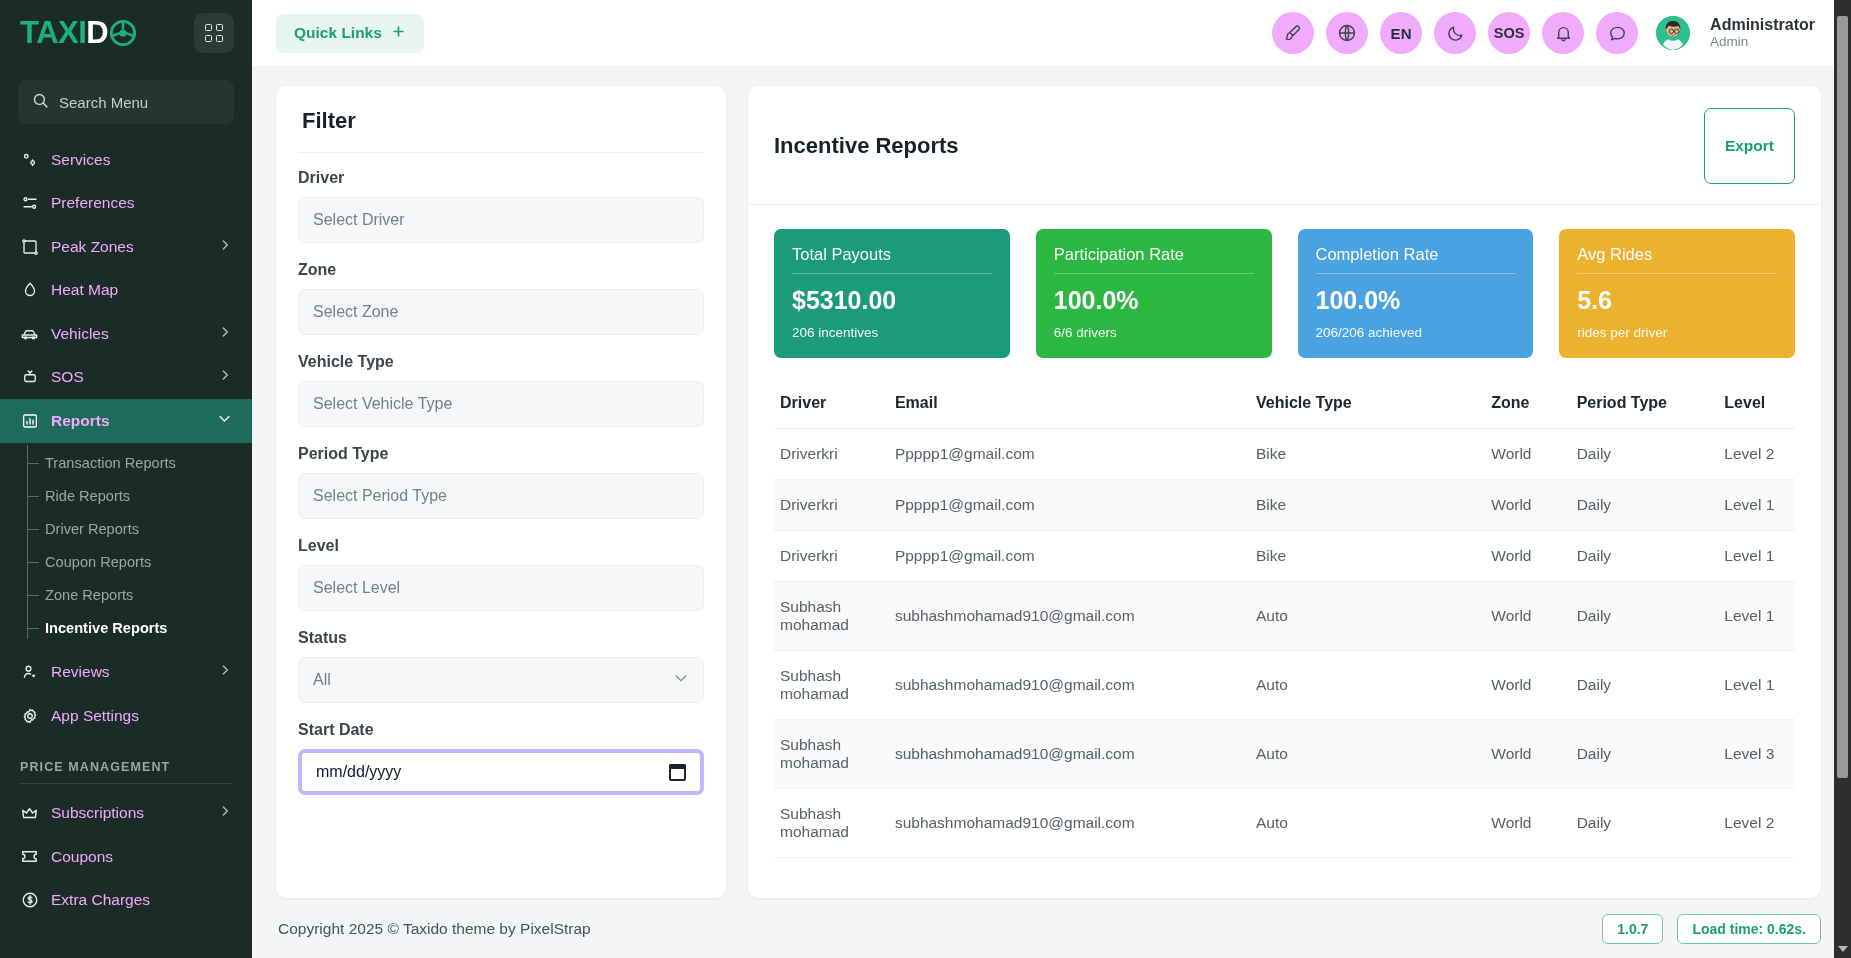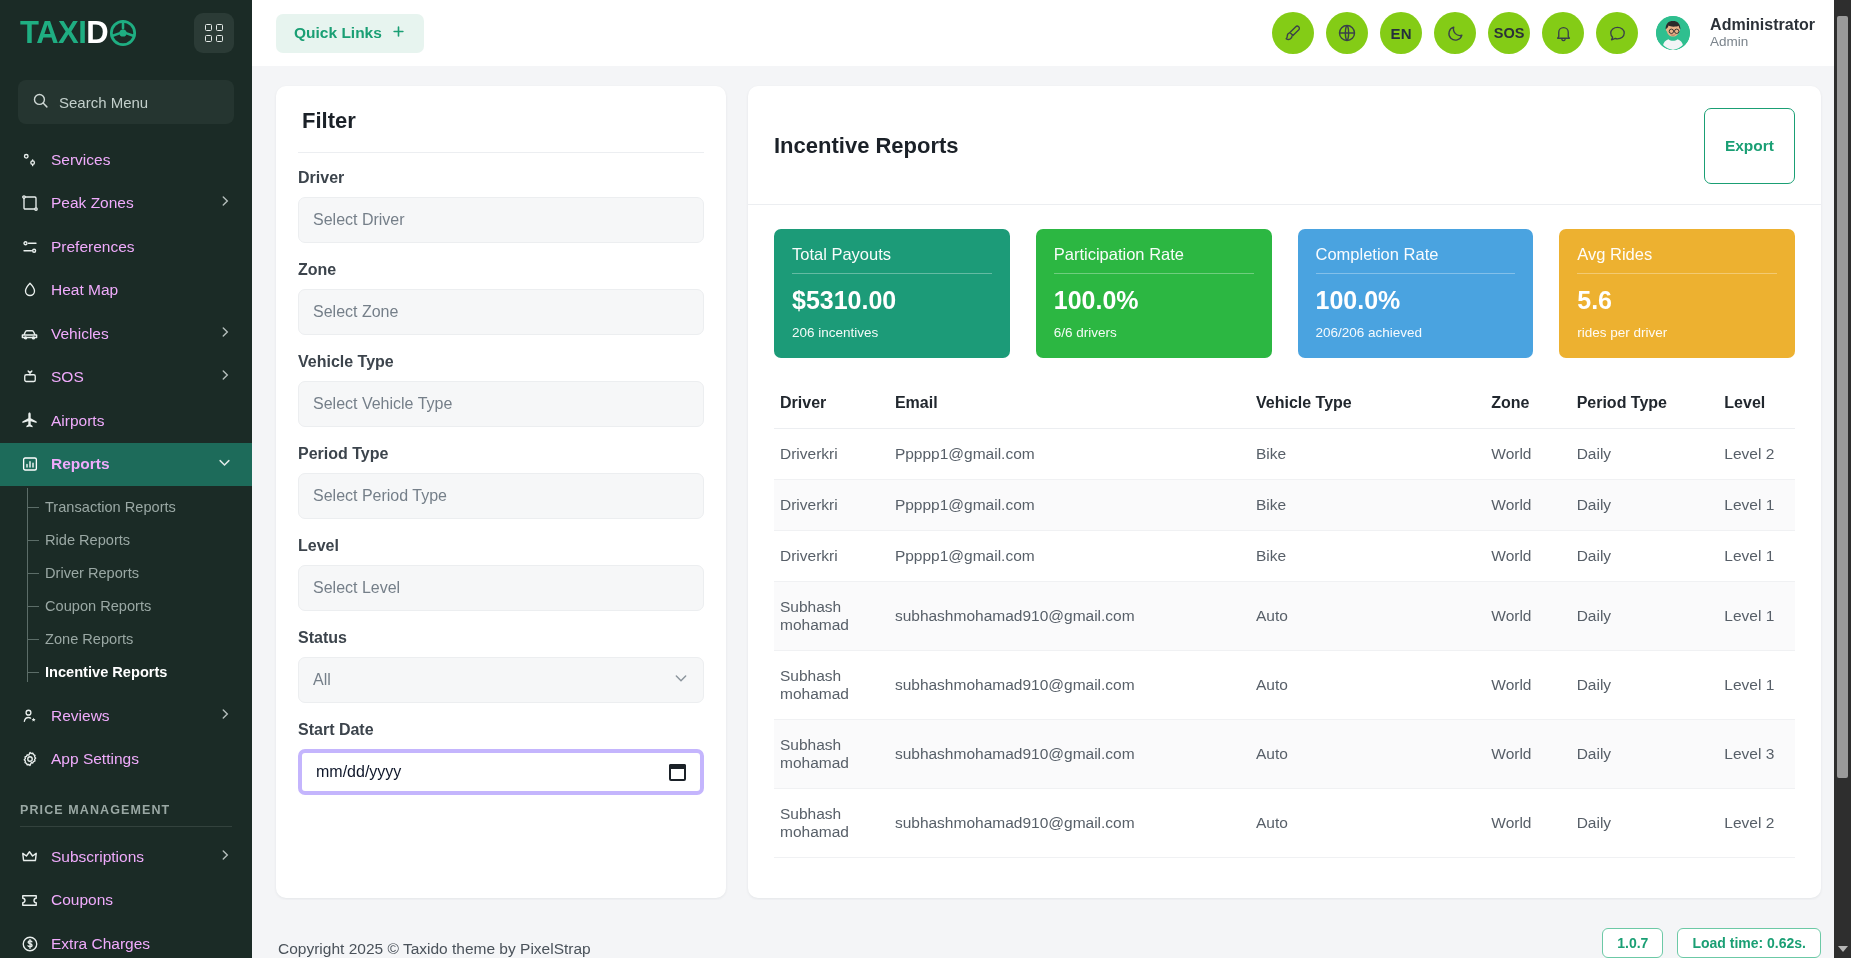--- a/index.html
+++ b/index.html
@@ -84,21 +84,21 @@
     height: 66px; background: #ffffff; display: flex; align-items: center;
     padding: 0 36px 0 24px; justify-content: space-between; flex: 0 0 66px;
   }
   .quicklinks {
     background: #e7f4ef; color: #1a9f74; font-size: 15.5px; font-weight: 600;
     padding: 10px 18px; border-radius: 7px; display: flex; align-items: center; gap: 9px;
     cursor: pointer; border: none; font-family: inherit;
   }
   .topright { display: flex; align-items: center; gap: 12px; }
   .circle-btn {
-    width: 42px; height: 42px; border-radius: 50%; background: #84cc16;
+    width: 42px; height: 42px; border-radius: 50%; background: #f0abfc;
     display: flex; align-items: center; justify-content: center;
     cursor: pointer; color: #3a4149; font-size: 14.5px; font-weight: 700;
   }
   .circle-btn.en { color: #24303c; font-size: 15px; letter-spacing: .3px; }
   .circle-btn.sos { font-size: 14.5px; color: #2b3138; }
   .userbox { display: flex; align-items: center; gap: 20px; margin-left: 6px; cursor: pointer; }
   .avatar {
     width: 34px; height: 34px; border-radius: 50%; background: #2fbf8f;
     display: flex; align-items: flex-end; justify-content: center; overflow: hidden;
     position: relative; flex: 0 0 34px;
@@ -166,21 +166,21 @@
   table.rpt tbody tr.odd { background: #fafafb; }
   .col-driver { width: 105px; }
   .col-email { width: 330px; }
   .col-vtype { width: 215px; }
   .col-zone { width: 78px; }
   .col-period { width: 135px; }
   .col-level { width: 70px; }
 
   
   .footer {
-    height: 58px; display: flex; align-items: flex-end; justify-content: space-between;
+    height: 58px; display: flex; align-items: center; justify-content: space-between;
     padding: 0 30px 0 26px; flex: 0 0 58px; background: #f4f5f7;
   }
   .copy { font-size: 15.5px; color: #4a525a; }
   .badges { display: flex; gap: 14px; }
   .badge {
     border: 1px solid #6cc9a6; color: #1a9f74; background: #ffffff;
     border-radius: 6px; padding: 6px 14px; font-size: 14px; font-weight: 700;
   }
 
   
@@ -246,47 +246,47 @@
               <circle cx="15.5" cy="15.5" r="2.4"></circle>
               <path d="M15.5 13v-1.2M15.5 19.5V18" stroke-linecap="round"></path>
           </svg>
         </span>
         <span class="lbl">Services</span>
       </div>
 
       <div class="menu-item">
         <span class="ico">
           <svg width="18" height="18" viewBox="0 0 24 24" fill="none" stroke="#e9efed" stroke-width="1.8">
+            <path d="M10 7h10M4 17h10" stroke-linecap="round"></path>
+              <circle cx="6" cy="7" r="2"></circle>
+              <circle cx="17.5" cy="17" r="2"></circle>
+          </svg>
+        </span>
+        <span class="lbl">Preferences</span>
+      </div>
+
+      <div class="menu-item">
+        <span class="ico">
+          <svg width="18" height="18" viewBox="0 0 24 24" fill="none" stroke="#e9efed" stroke-width="1.8">
             <rect x="4" y="4" width="16" height="16" rx="1.5"></rect>
               <circle cx="4" cy="4" r="1.6" fill="#1b2b26"></circle>
               <circle cx="20" cy="20" r="1.6" fill="#1b2b26"></circle>
           </svg>
         </span>
         <span class="lbl">Peak Zones</span>
         <span class="chev">
           <svg width="14" height="14" viewBox="0 0 24 24" fill="none" stroke="#cfd8d5" stroke-width="2.4">
               <path d="M9 5l7 7-7 7" stroke-linecap="round"></path>
             </svg>
         </span>
       </div>
 
       <div class="menu-item">
         <span class="ico">
           <svg width="18" height="18" viewBox="0 0 24 24" fill="none" stroke="#e9efed" stroke-width="1.8">
-            <path d="M10 7h10M4 17h10" stroke-linecap="round"></path>
-              <circle cx="6" cy="7" r="2"></circle>
-              <circle cx="17.5" cy="17" r="2"></circle>
-          </svg>
-        </span>
-        <span class="lbl">Preferences</span>
-      </div>
-
-      <div class="menu-item">
-        <span class="ico">
-          <svg width="18" height="18" viewBox="0 0 24 24" fill="none" stroke="#e9efed" stroke-width="1.8">
             <path d="M12 3s6 6.2 6 10.3A6 6 0 016 13.3C6 9.2 12 3 12 3z" stroke-linejoin="round"></path>
           </svg>
         </span>
         <span class="lbl">Heat Map</span>
       </div>
 
       <div class="menu-item">
         <span class="ico">
           <svg width="19" height="19" viewBox="0 0 24 24" fill="none" stroke="#e9efed" stroke-width="1.8">
             <path d="M3 14h18v3H3zM5 14l1.8-4.2A2 2 0 018.6 8.5h6.8a2 2 0 011.8 1.3L19 14" stroke-linejoin="round"></path>
@@ -310,28 +310,20 @@
           </svg>
         </span>
         <span class="lbl">SOS</span>
         <span class="chev">
           <svg width="14" height="14" viewBox="0 0 24 24" fill="none" stroke="#cfd8d5" stroke-width="2.4">
               <path d="M9 5l7 7-7 7" stroke-linecap="round"></path>
             </svg>
         </span>
       </div>
 
-      <div class="menu-item">
-        <span class="ico">
-          <svg width="19" height="19" viewBox="0 0 24 24" fill="#e9efed">
-            <path d="M12 2c.9 0 1.5.9 1.5 2v5.2l7.5 4.1v1.9l-7.5-2.3v4.3l2.4 1.8v1.5L12 19.6 8.1 20.5V19l2.4-1.8v-4.3L3 15.2v-1.9l7.5-4.1V4c0-1.1.6-2 1.5-2z"></path>
-          </svg>
-        </span>
-        <span class="lbl">Airports</span>
-      </div>
 
       <div class="menu-item active">
         <span class="ico">
           <svg width="18" height="18" viewBox="0 0 24 24" fill="none" stroke="#ffffff" stroke-width="1.8">
             <rect x="3.5" y="4" width="17" height="16" rx="2"></rect>
               <path d="M8 16v-3.5M12 16V9M16 16v-5" stroke-linecap="round"></path>
           </svg>
         </span>
         <span class="lbl">Reports</span>
         <span class="chev">

